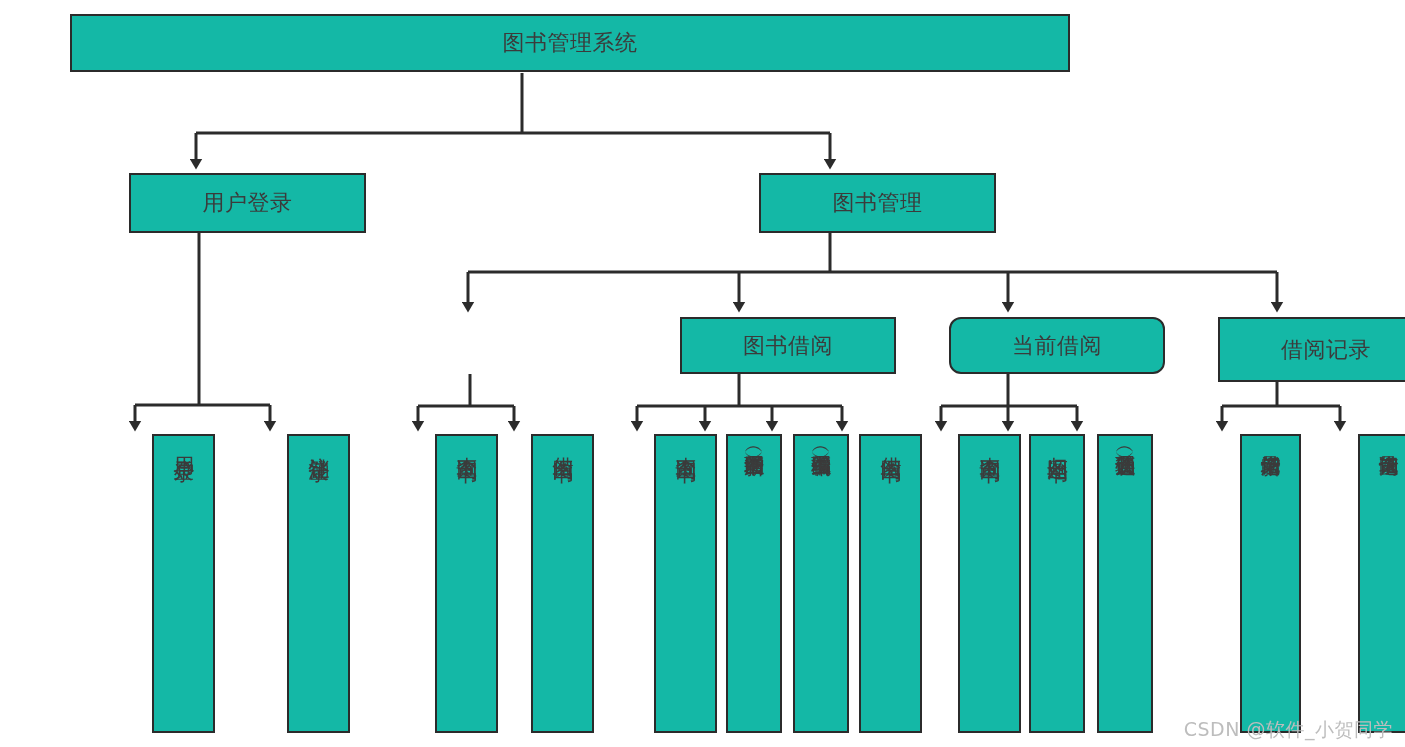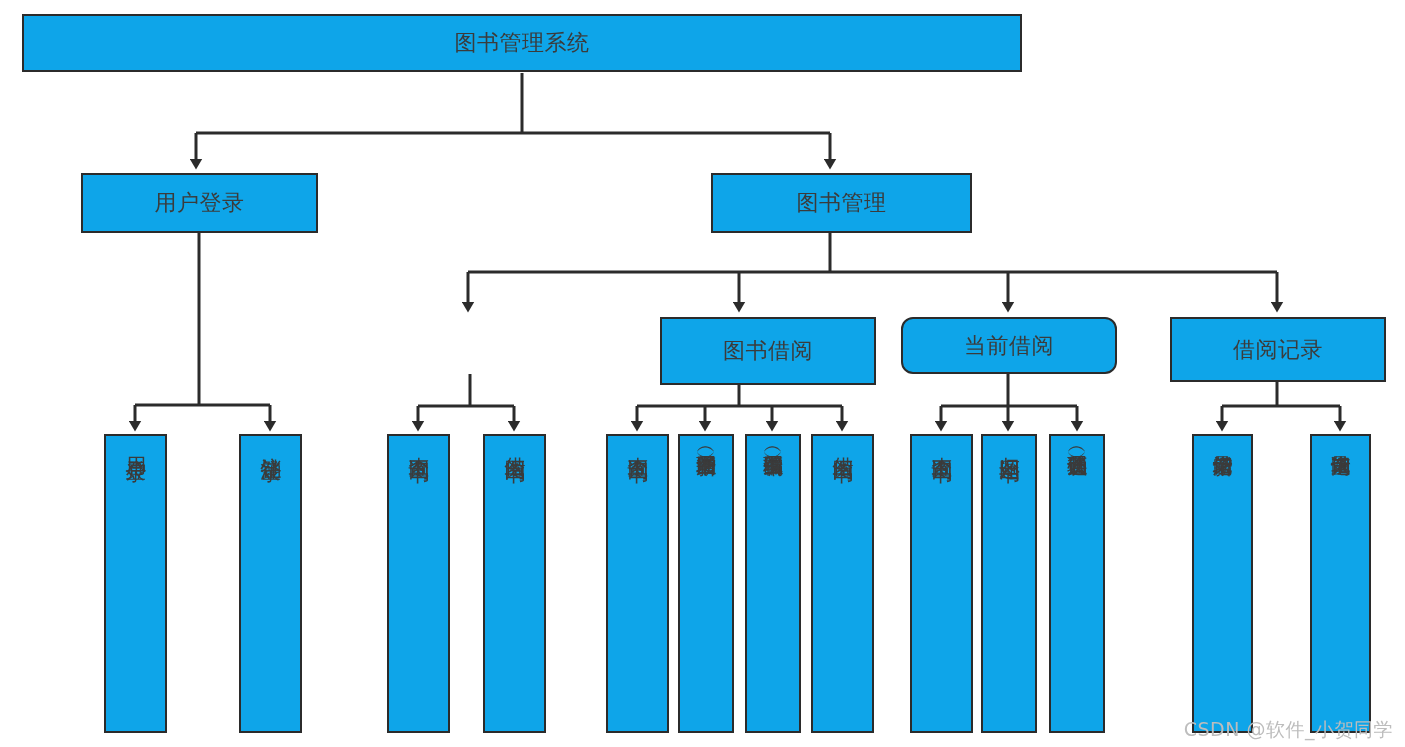--- a/index.html
+++ b/index.html
@@ -21,26 +21,27 @@
     position: absolute;
     left: 0;
     top: 0;
     width: 1405px;
     height: 747px;
     pointer-events: none;
   }
   .node {
     position: absolute;
     box-sizing: border-box;
-    background: #0ea5e9;
+    background: #14b8a6;
     border: 2.5px solid #2b2b2b;
     display: flex;
     align-items: center;
     justify-content: center;
     z-index: 2;
+    margin-left: 48px;
   }
   .node .lbl {
     color: #3b3b3b;
     font-size: 22px;
     line-height: 1.18;
     letter-spacing: 0.5px;
     text-align: center;
     white-space: nowrap;
   }
   
@@ -126,25 +127,25 @@
     </g>
   </svg>
 
   <div class="node" style="left:22px; top:14px; width:1000px; height:58px;">
     <span class="lbl">图书管理系统</span>
   </div>
 
   <div class="node" style="left:81px; top:173px; width:237px; height:60px;">
     <span class="lbl">用户登录</span>
   </div>
-  <div class="node" style="left:711px; top:173px; width:261px; height:60px;">
+  <div class="node" style="left:711px; top:173px; width:237px; height:60px;">
     <span class="lbl">图书管理</span>
   </div>
 
-  <div class="node" style="left:660px; top:317px; width:216px; height:68px;justify-content:center;">
+  <div class="node" style="left:632px; top:317px; width:216px; height:57px;justify-content:center;">
     <span class="lbl">图书借阅</span>
   </div>
   <div class="node" style="left:901px; top:317px; width:216px; height:57px;border-radius:12px;">
     <span class="lbl">当前借阅</span>
   </div>
   <div class="node" style="left:1170px; top:317px; width:216px; height:65px;">
     <span class="lbl">借阅记录</span>
   </div>
 
   <div class="node vert" style="left:104px; top:434px; width:63px; height:299px;">

